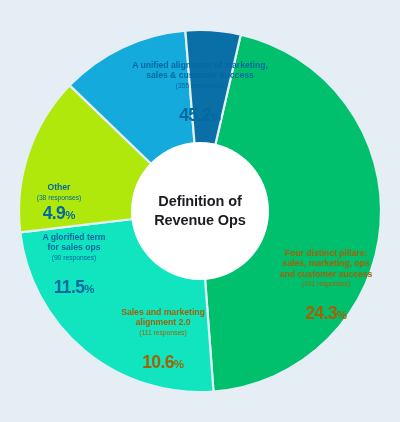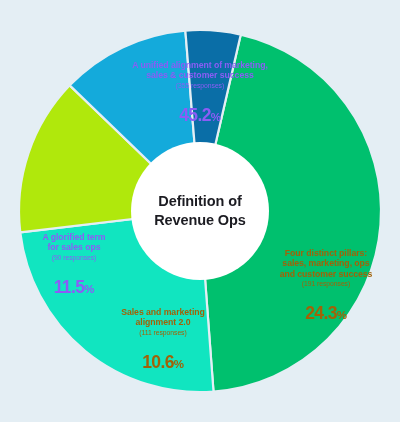--- a/index.html
+++ b/index.html
@@ -83,21 +83,21 @@
     margin-top: 15px;
     font-weight: 700;
     font-size: 17.5px;
     letter-spacing: -0.6px;
   }
   .lbl-pct .sym {
     font-size: 11.5px;
     font-weight: 700;
     letter-spacing: -0.2px;
   }
-  .on-dark { color: #8b5cf6; }
+  .on-dark { color: #0369a1; }
   .on-light { color: #a16207; }
 
   
   #label-unified  { left: 84px;  top: 60px;  width: 232px; }
   #label-pillars  { left: 256px; top: 248px; width: 140px; }
   #label-alignment{ left: 104px; top: 307px; width: 118px; }
   #label-glorified{ left: 19px;  top: 232px; width: 110px; }
   #label-other    { left: 14px;  top: 182px; width: 90px;  }
   #label-other .lbl-pct { margin-top: 1px; }
 </style>
@@ -143,14 +143,19 @@
     <span class="lbl-pct"><span>10.6</span><span class="sym">%</span></span>
   </div>
 
   <div class="slice-label on-dark" id="label-glorified">
     <span class="lbl-name">A glorified term
 for sales ops</span>
     <span class="lbl-resp">(90 responses)</span>
     <span class="lbl-pct"><span>11.5</span><span class="sym">%</span></span>
   </div>
 
+  <div class="slice-label on-dark" id="label-other">
+    <span class="lbl-name">Other</span>
+    <span class="lbl-resp">(38 responses)</span>
+    <span class="lbl-pct"><span>4.9</span><span class="sym">%</span></span>
+  </div>
 
 </div>
 
 </body></html>

